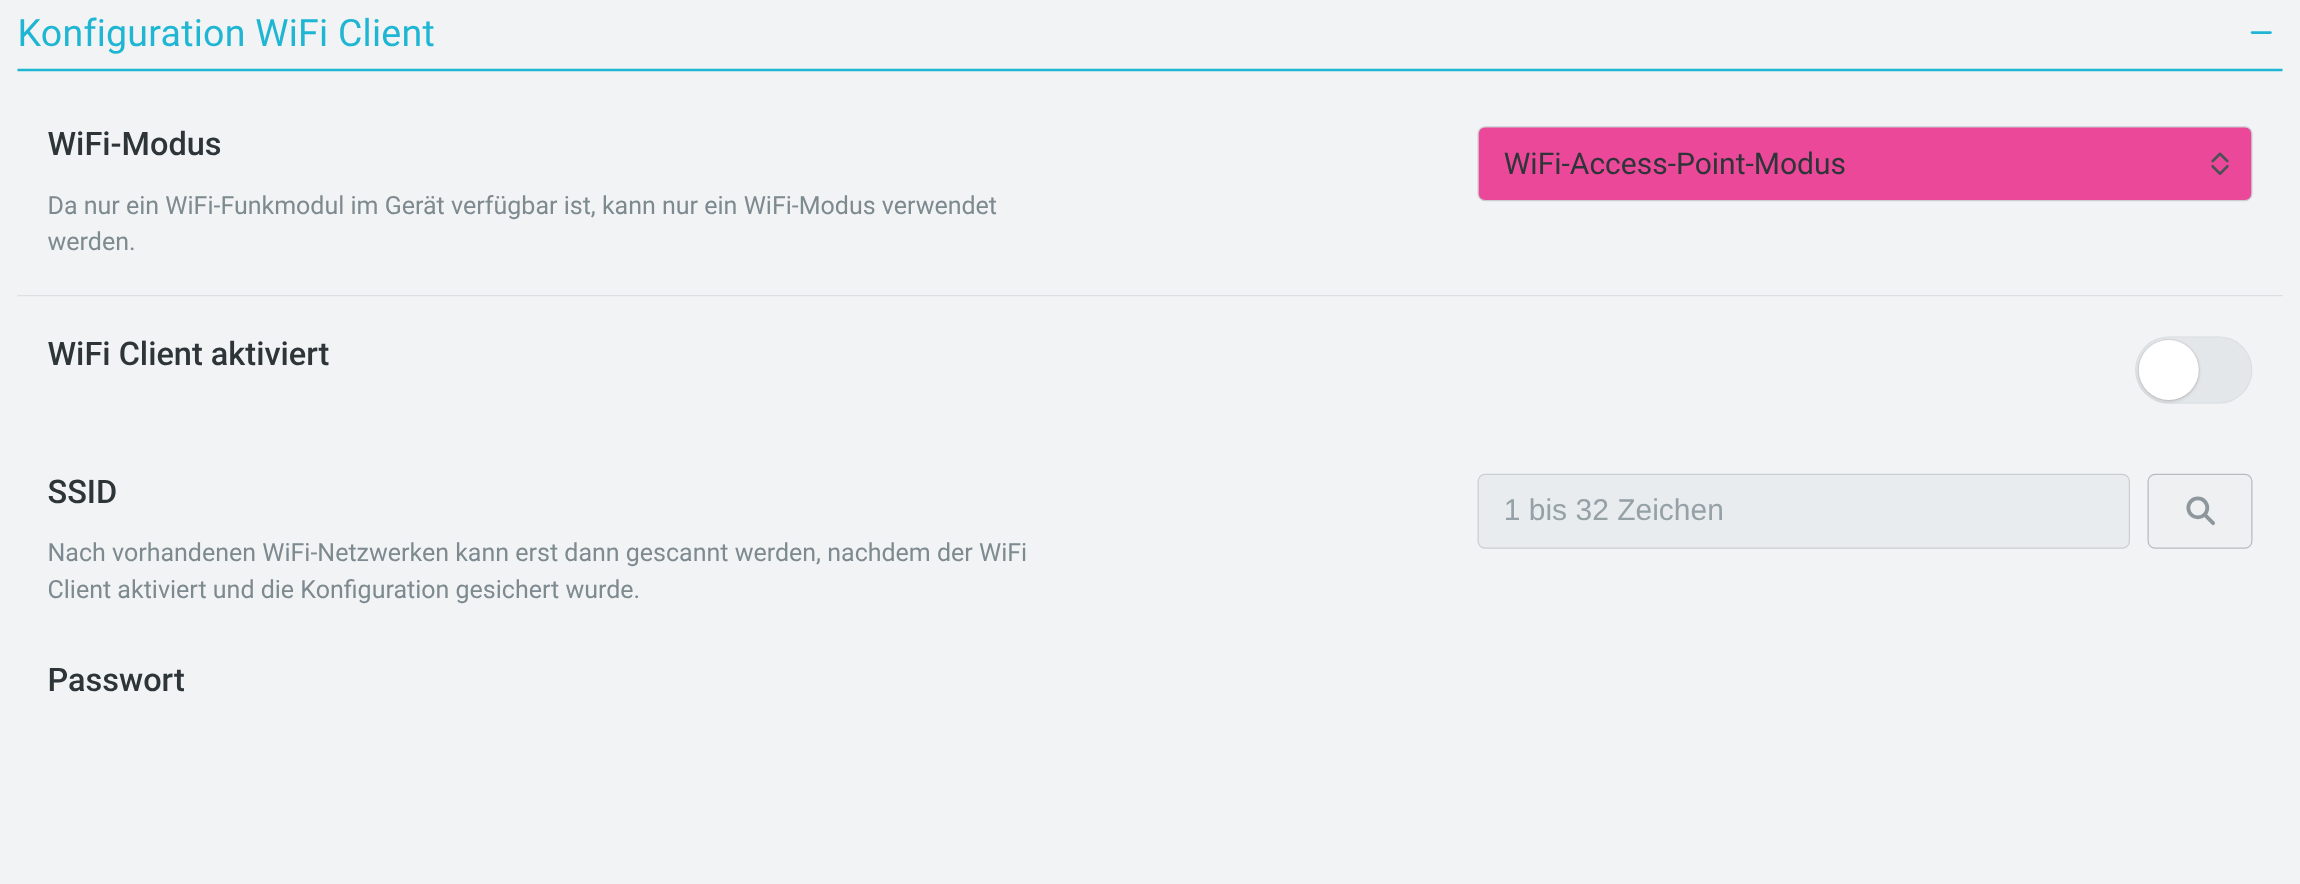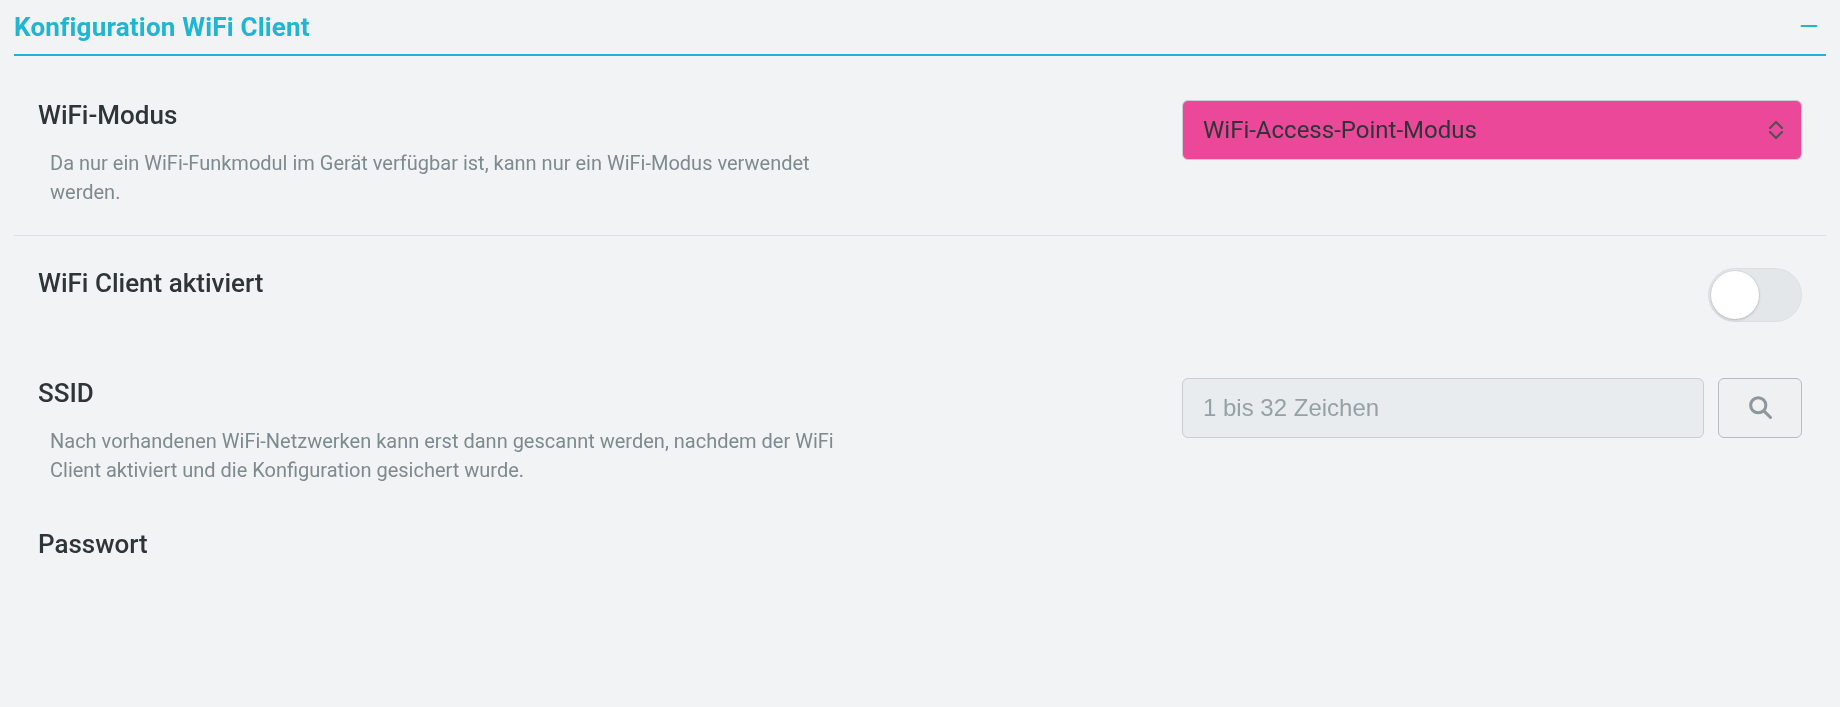--- a/index.html
+++ b/index.html
@@ -26,22 +26,22 @@
     padding:10px 14px 60px 14px;
   }
   .panel-header{
     display:flex;
     align-items:center;
     justify-content:space-between;
     border-bottom:2px solid var(--panel-rule);
     padding:0 0 10px 0;
   }
   .panel-title{
-    font-size:26px;
-    font-weight:700;
+    font-size:30px;
+    font-weight:400;
     color:var(--brand-cyan);
     letter-spacing:0.2px;
   }
   .collapse-btn{
     width:34px;height:34px;
     display:flex;align-items:center;justify-content:center;
     color:var(--brand-cyan);
     cursor:pointer;
     border:none;background:transparent;
     padding:0;
@@ -64,21 +64,20 @@
     font-weight:500;
     color:var(--text);
     line-height:1.2;
   }
   .label-hint{
     margin-top:18px;
     font-size:20px;
     color:var(--muted);
     line-height:1.45;
     max-width:820px;
-    margin-left:12px;
   }
 
   .field-col{display:flex;justify-content:flex-end;}
 
   
   .select{
     position:relative;
     width:100%;
     max-width:620px;
     height:60px;

